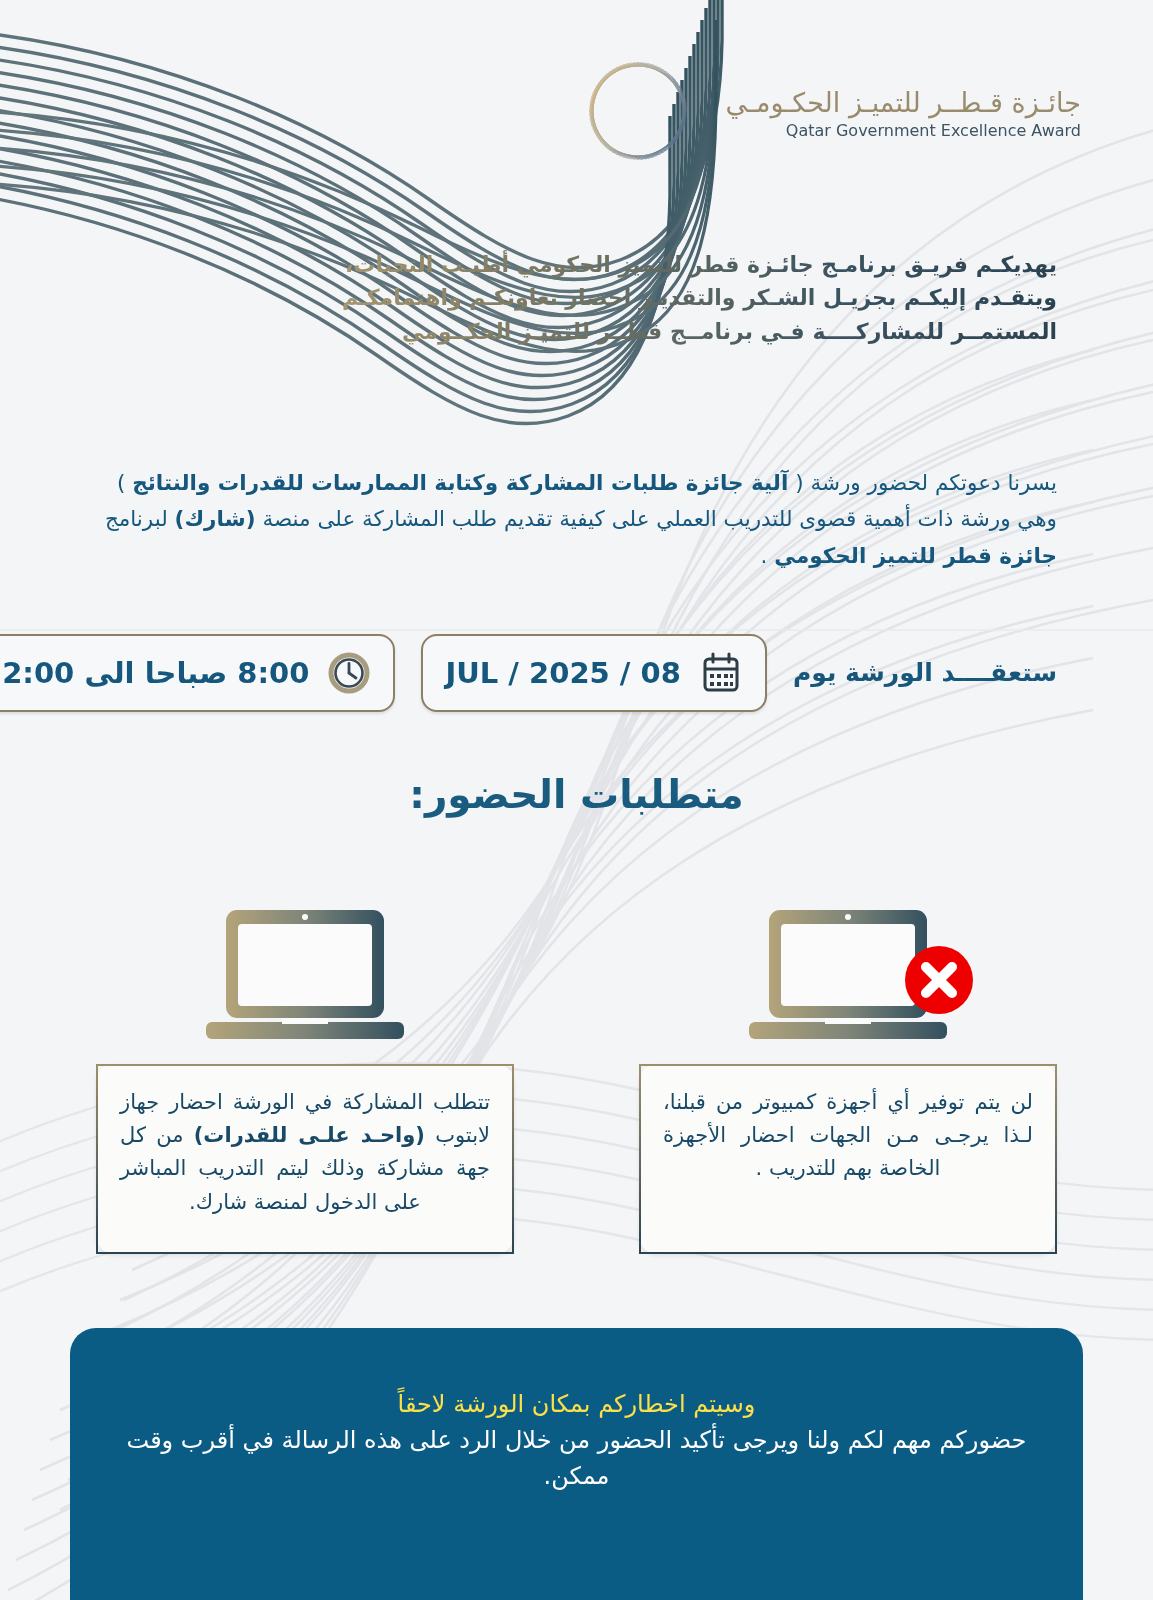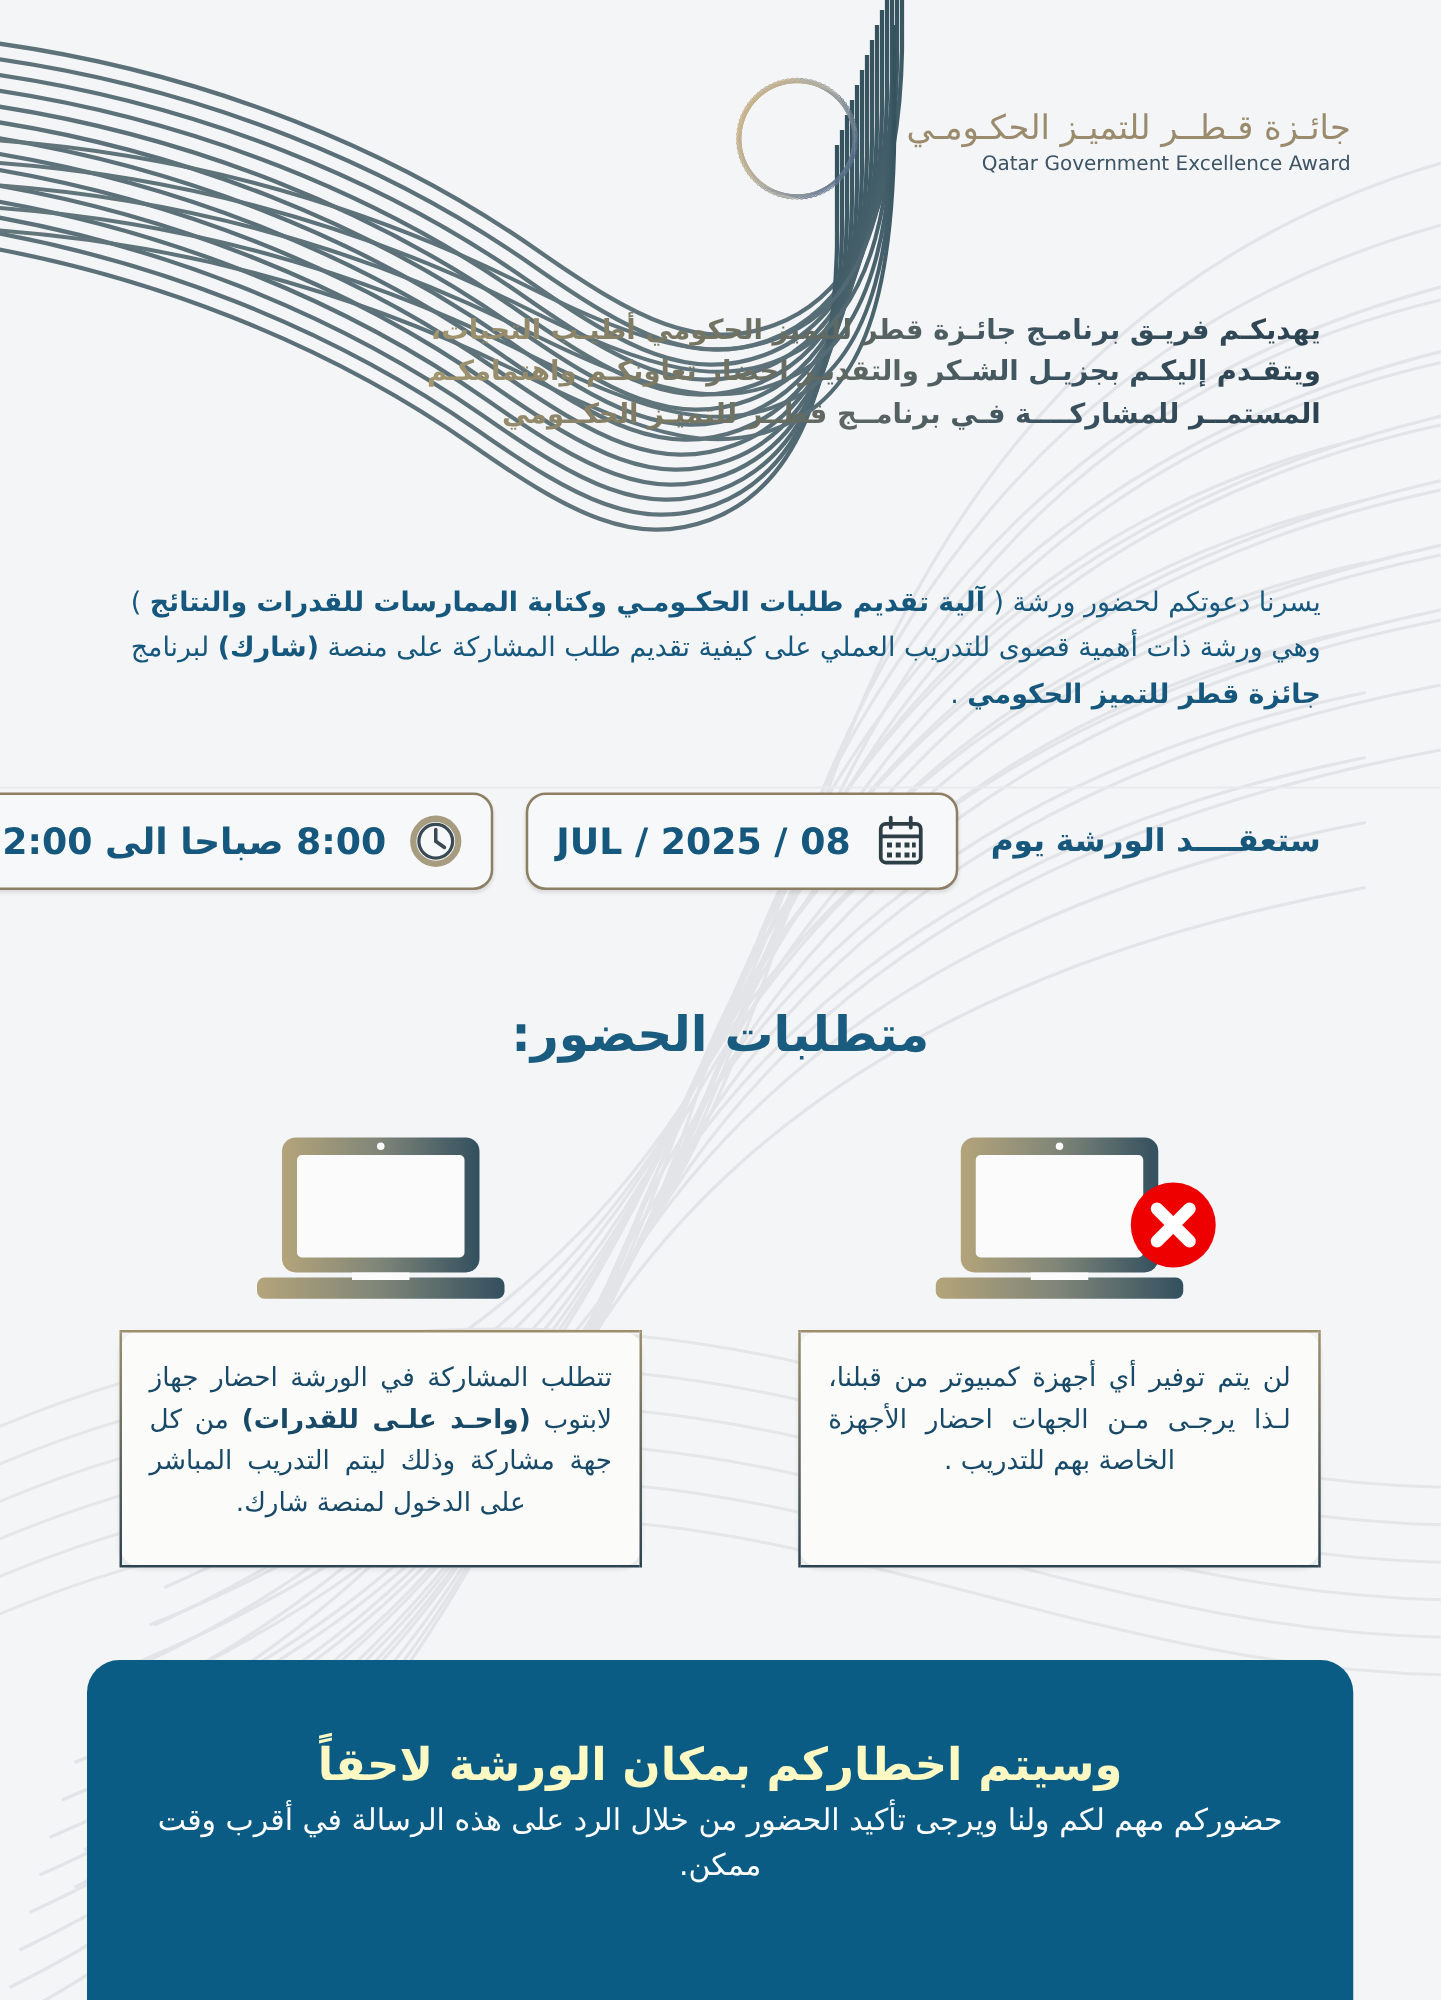--- a/index.html
+++ b/index.html
@@ -154,21 +154,21 @@
   .chip-icon {
     width: 44px;
     height: 44px;
     flex: 0 0 auto;
     display: block;
   }
 
   
   .req-heading {
     position: absolute;
-    top: 806px;
+    top: 772px;
     left: 0;
     right: 0;
     z-index: 5;
     text-align: center;
     color: #1a5c80;
     font-size: 39px;
     font-weight: bold;
   }
 
   
@@ -229,23 +229,23 @@
     top: 1328px;
     bottom: 0;
     background: #0a5c84;
     border-radius: 26px 26px 0 0;
     z-index: 6;
     padding-top: 60px;
     box-sizing: border-box;
     text-align: center;
   }
   .banner-title {
-    color: #fef9c3;
-    font-size: 36px;
-    font-weight: bold;
+    color: #fde047;
+    font-size: 24px;
+    font-weight: normal;
     line-height: 1.4;
   }
   .banner-sub {
     color: #ffffff;
     font-size: 24px;
     line-height: 1.5;
     padding: 0 40px;
   }
 </style>
 </head>
@@ -351,21 +351,21 @@
       </div>
     </div>
   </div>
 
   <div class="headline">
     <span>يهديكـم فريـق برنامـج جائـزة قطر للتميز الحكومي أطيـب التحيات،</span>
     <span>ويتقـدم إليكـم بجزيـل الشـكر والتقديـر احضار تعاونكـم واهتمامكـم</span>
     <span>المستمــر للمشاركــــة فـي برنامــج قطــر للتميـز الحكــومي</span>
   </div>
 
-  <p class="intro"><span>يسرنا دعوتكم لحضور ورشة ( </span><b>آلية تقديم طلبات الحكـومـي وكتابة الممارسات للقدرات والنتائج</b><span> )</span>
+  <p class="intro"><span>يسرنا دعوتكم لحضور ورشة ( </span><b>آلية جائزة طلبات المشاركة وكتابة الممارسات للقدرات والنتائج</b><span> )</span>
     <span>وهي ورشة ذات أهمية قصوى للتدريب العملي على كيفية تقديم طلب المشاركة على منصة </span><b>(شارك)</b>
     <span>لبرنامج </span><b>جائزة قطر للتميز الحكومي</b><span> .</span></p>
 
   <div class="when-row">
 
     <div class="when-label">ستعقــــد الورشة يوم</div>
 
     <div class="chip">
       <svg class="chip-icon" viewBox="0 0 44 44">
         <rect x="6" y="8" width="32" height="31" rx="4" fill="none" stroke="#2e3e47" stroke-width="3"></rect>

